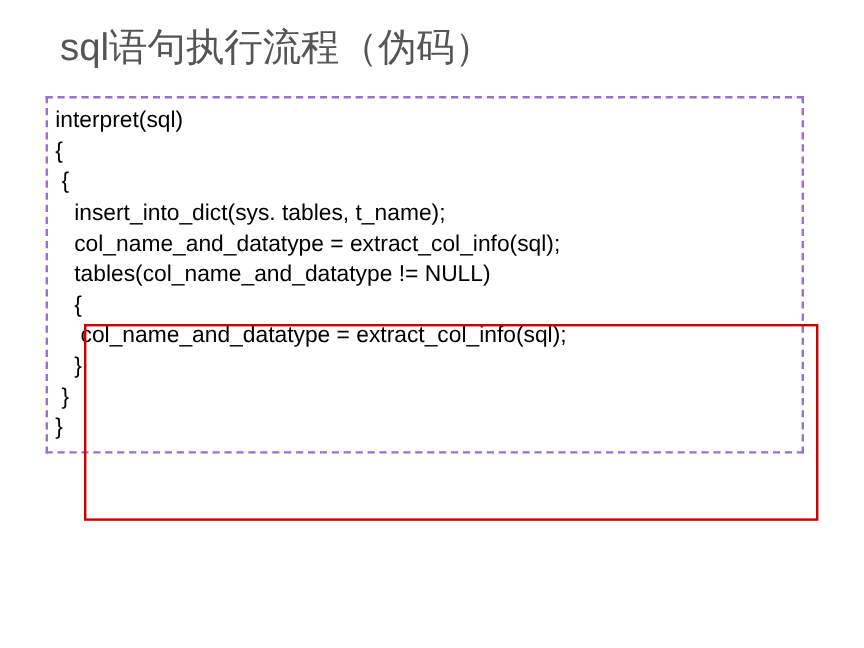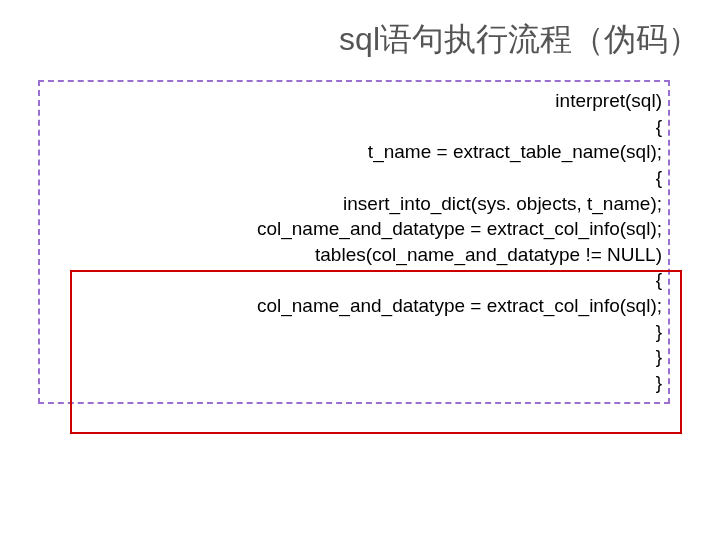--- a/index.html
+++ b/index.html
@@ -11,21 +11,20 @@
     font-family: Arial, "Microsoft YaHei", sans-serif;
     position: relative;
     overflow: hidden;
   }
   .slide {
     width: 720px;
     height: 540px;
     position: relative;
     box-sizing: border-box;
     padding: 18px 20px 20px 20px;
-    text-align: right;
   }
   .title {
     font-size: 32px;
     color: #555555;
     margin: 0 0 18px 30px;
     font-weight: normal;
   }
   .subtitle-row {
     display: flex;
     align-items: center;
@@ -64,23 +63,22 @@
 <body>
 
 <div class="slide">
 
   <h1 class="title">sql语句执行流程（伪码）</h1>
 
 
   <div class="code-box">
     <div class="code-line">interpret(sql)</div>
     <div class="code-line">{</div>
-    <div class="code-line"> t_name = extract_table_name(sql);</div>
     <div class="code-line"> {</div>
-    <div class="code-line">   insert_into_dict(sys. objects, t_name);</div>
+    <div class="code-line">   insert_into_dict(sys. tables, t_name);</div>
     <div class="code-line">   col_name_and_datatype = extract_col_info(sql);</div>
     <div class="code-line">   tables(col_name_and_datatype != NULL)</div>
     <div class="code-line">   {</div>
     <div class="code-line">    col_name_and_datatype = extract_col_info(sql);</div>
     <div class="code-line">   }</div>
     <div class="code-line"> }</div>
     <div class="code-line">}</div>
 
     <div class="red-box" style="left:30px; top:188px; width:608px; height:160px;"></div>
   </div>

